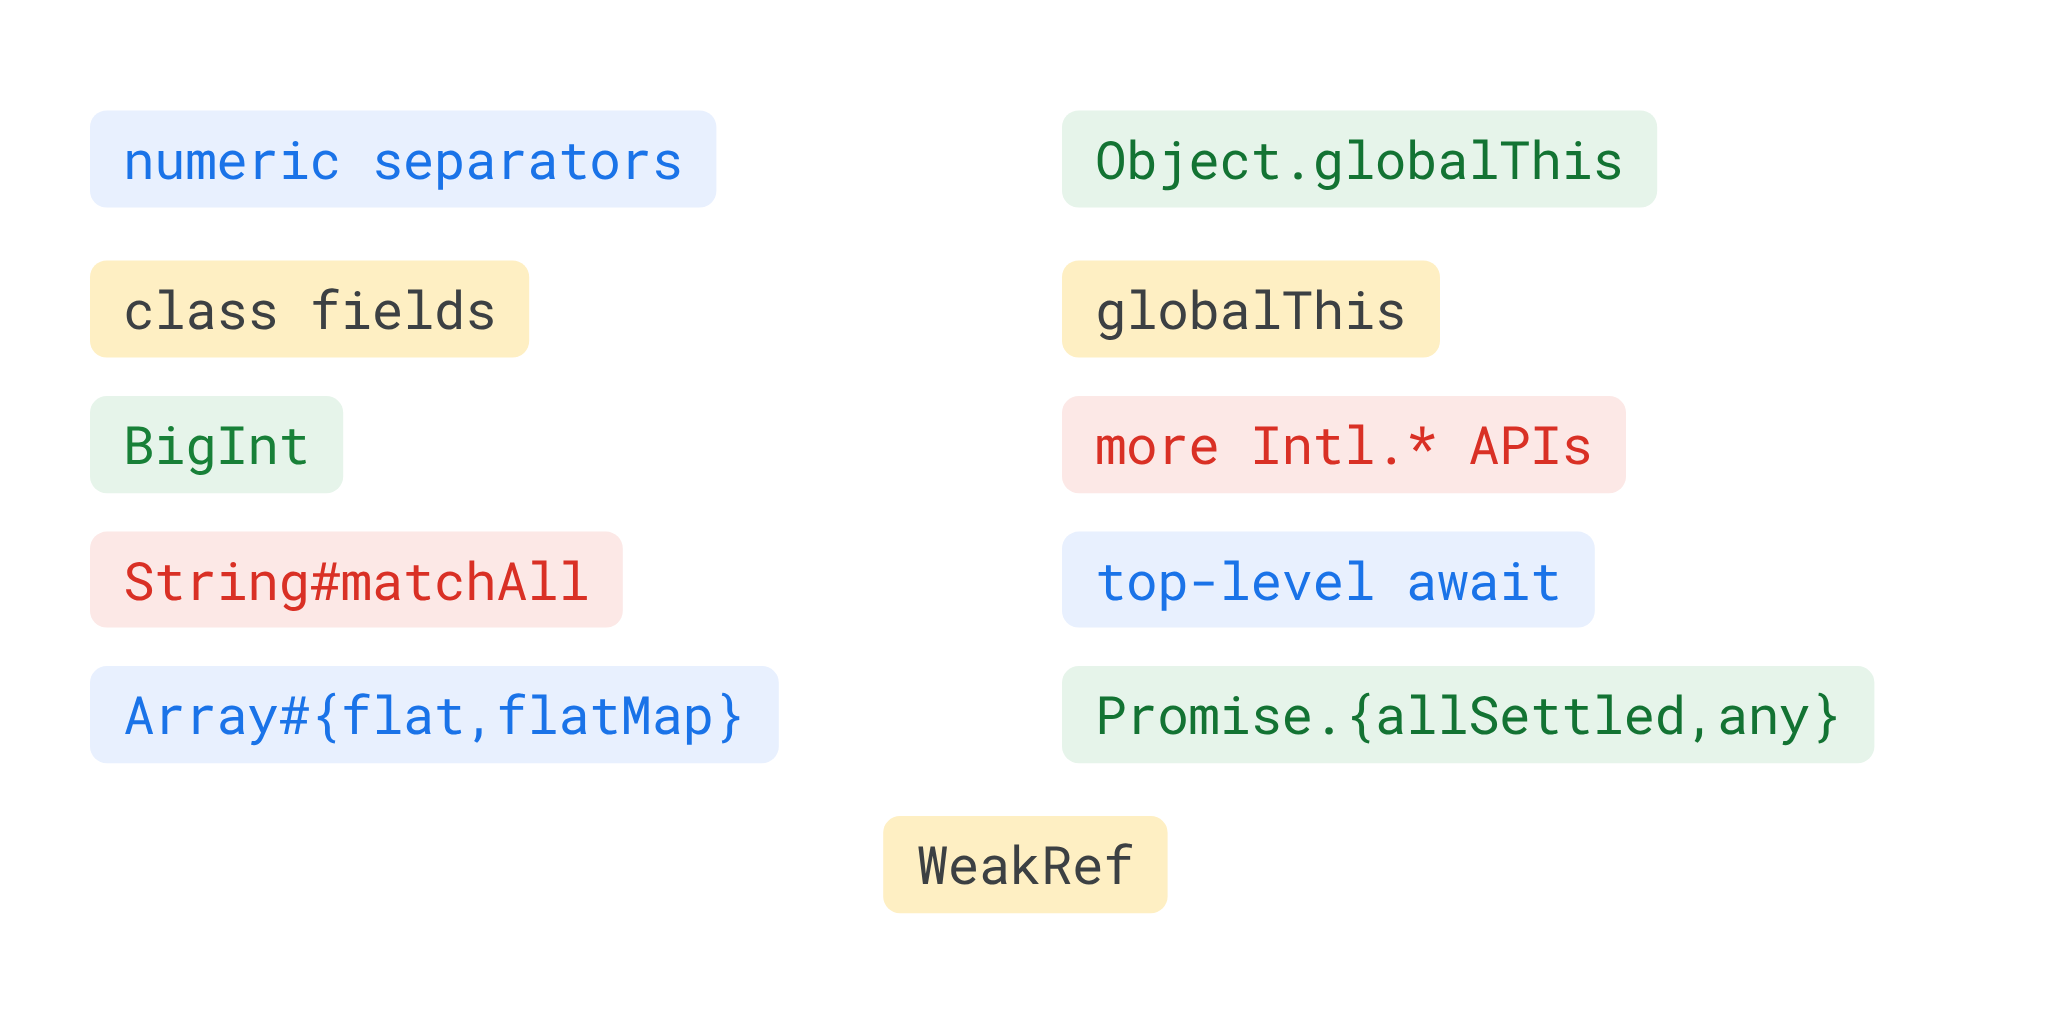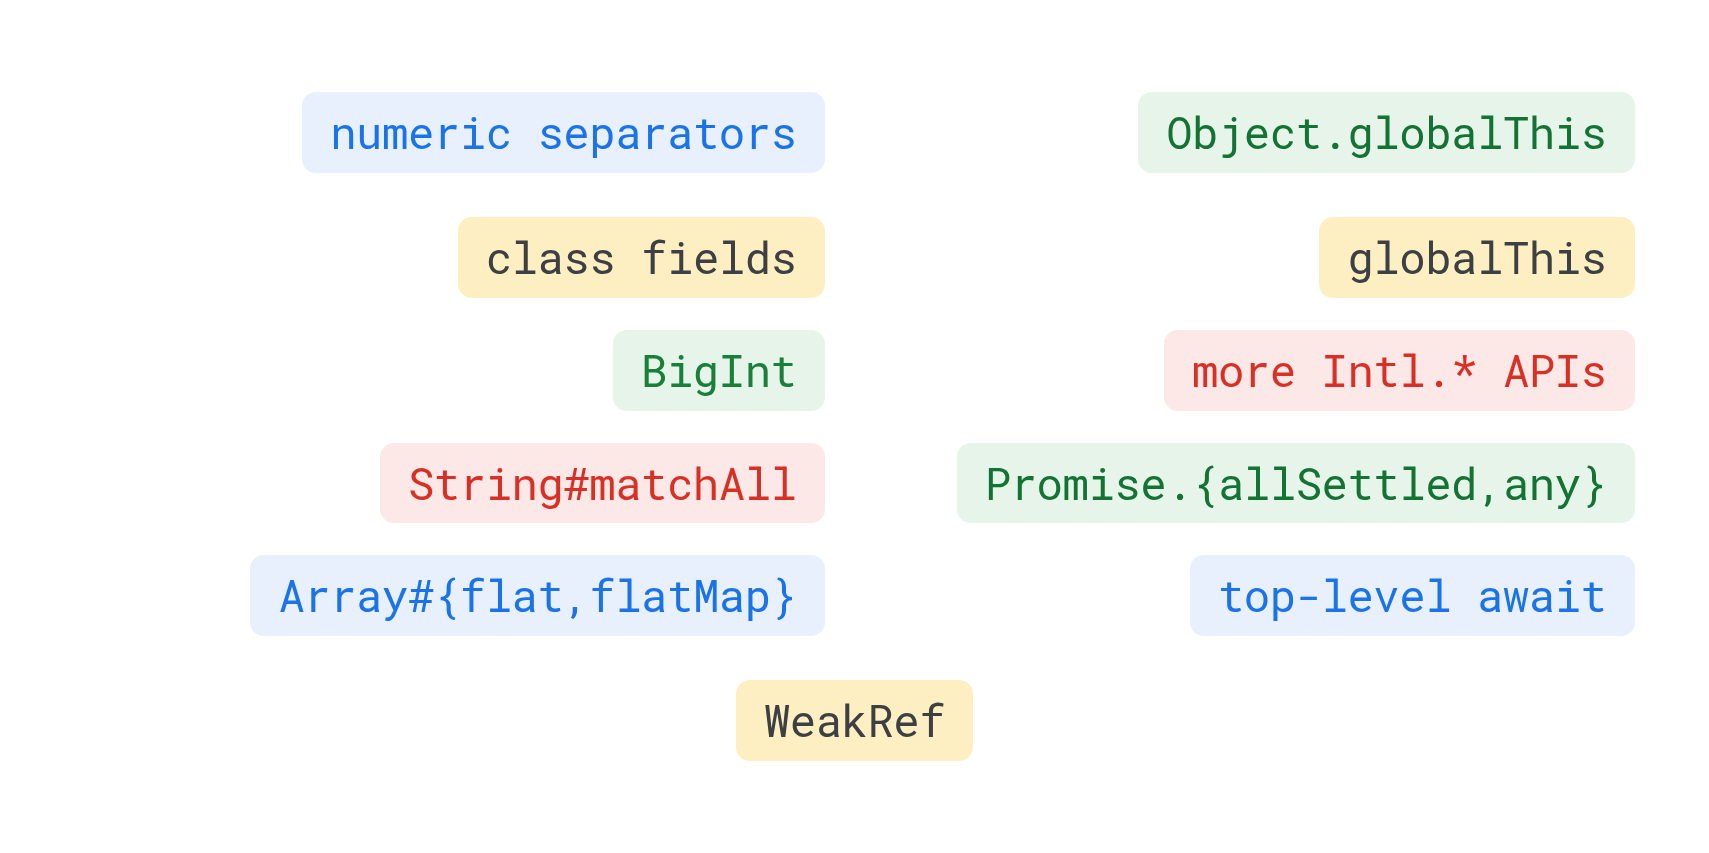--- a/index.html
+++ b/index.html
@@ -22,21 +22,21 @@
       display: grid;
       grid-template-columns: 1fr 1fr;
       column-gap: 60px;
       row-gap: 32px;
       width: 100%;
       max-width: 1560px;
     }
     .col {
       display: flex;
       flex-direction: column;
-      align-items: flex-end;
+      align-items: flex-start;
       gap: 32px;
     }
     .badge {
       display: inline-block;
       padding: 14px 28px;
       border-radius: 14px;
       font-size: 44px;
       line-height: 1.2;
       font-weight: 400;
       white-space: nowrap;
@@ -78,19 +78,19 @@
     <span class="badge theme-blue">numeric separators</span>
     <span class="badge theme-yellow">class fields</span>
     <span class="badge theme-green-text">BigInt</span>
     <span class="badge theme-red">String#matchAll</span>
     <span class="badge theme-blue">Array#{flat,flatMap}</span>
   </div>
   <div class="col">
     <span class="badge theme-green-dark">Object.globalThis</span>
     <span class="badge theme-yellow">globalThis</span>
     <span class="badge theme-red">more Intl.* APIs</span>
+    <span class="badge theme-blue">top-level await</span>
     <span class="badge theme-green-dark">Promise.{allSettled,any}</span>
-    <span class="badge theme-blue">top-level await</span>
   </div>
 </div>
 <div class="footer-row">
   <span class="badge theme-yellow">WeakRef</span>
 </div>
 
 </body></html>

